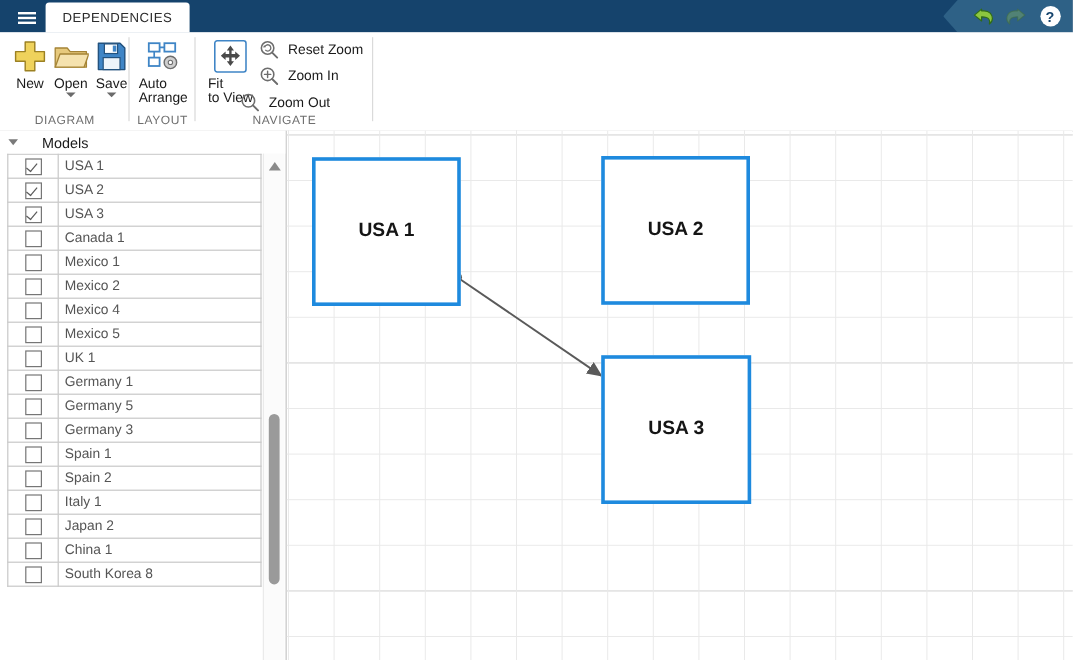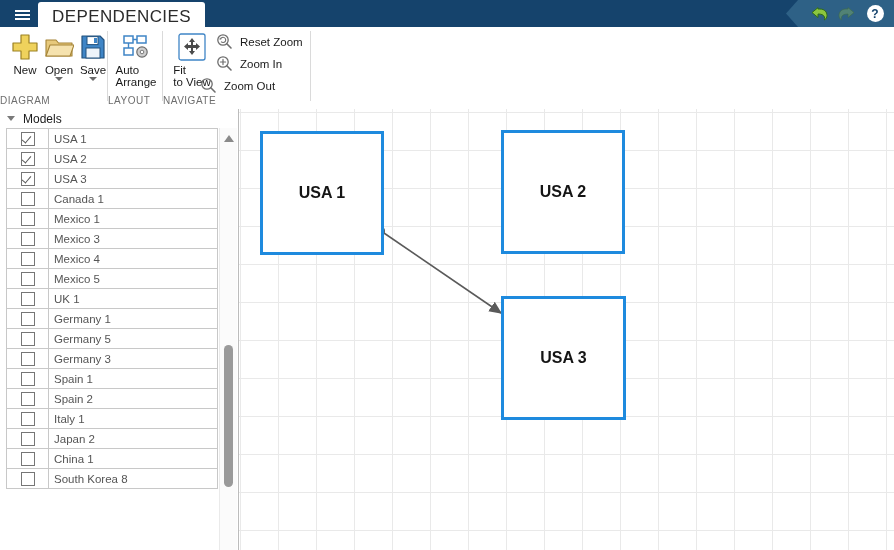--- a/index.html
+++ b/index.html
@@ -47,24 +47,24 @@
   .hamburger i:nth-child(2) { top: 11px; }
   .hamburger i:nth-child(3) { top: 15px; }
 
   .tab {
     position: absolute;
     left: 38px; top: 2px;
     height: 25px;
     padding: 0 14px;
     background: #ffffff;
     color: #2b2b2b;
-    font-size: 17px;
+    font-size: 11px;
     letter-spacing: 0.4px;
     display: flex;
-    align-items: flex-end;
+    align-items: center;
     border-top-left-radius: 3px;
     border-top-right-radius: 3px;
     cursor: pointer;
   }
 
   .titlebar-right {
     position: absolute;
     right: 0; top: 0;
     height: 27px;
     display: flex;
@@ -116,21 +116,21 @@
   .rgroup-sep {
     position: absolute;
     top: 4px;
     width: 1px; height: 70px;
     background: #dadada;
   }
   .rgroup-title {
     position: absolute;
     bottom: 3px;
     width: 100%;
-    text-align: left;
+    text-align: center;
     font-size: 10px;
     color: #6e6e6e;
     letter-spacing: 0.5px;
   }
   .rbtn {
     position: absolute;
     top: 3px;
     width: 46px;
     display: flex;
     flex-direction: column;
@@ -171,21 +171,21 @@
     background: #ffffff;
     border-right: 1px solid #bcbcbc;
     overflow: hidden;
   }
   .panel-header {
     position: absolute;
     left: 0; top: 0;
     width: 238px; height: 19px;
     display: flex;
     align-items: center;
-    gap: 8px;
+    gap: 20px;
     padding-left: 7px;
     box-sizing: border-box;
     font-size: 12px;
     color: #1a1a1a;
     background: #ffffff;
   }
   .tri-down {
     width: 0; height: 0;
     border-left: 4px solid transparent;
     border-right: 4px solid transparent;
@@ -469,21 +469,21 @@
             <tr>
               <td class="cell-check"><span class="cbox"></span></td>
               <td class="cell-label">Canada 1</td>
             </tr>
             <tr>
               <td class="cell-check"><span class="cbox"></span></td>
               <td class="cell-label">Mexico 1</td>
             </tr>
             <tr>
               <td class="cell-check"><span class="cbox"></span></td>
-              <td class="cell-label">Mexico 3</td>
+              <td class="cell-label">Mexico 2</td>
             </tr>
             <tr>
               <td class="cell-check"><span class="cbox"></span></td>
               <td class="cell-label">Mexico 4</td>
             </tr>
             <tr>
               <td class="cell-check"><span class="cbox"></span></td>
               <td class="cell-label">Mexico 5</td>
             </tr>
             <tr>

